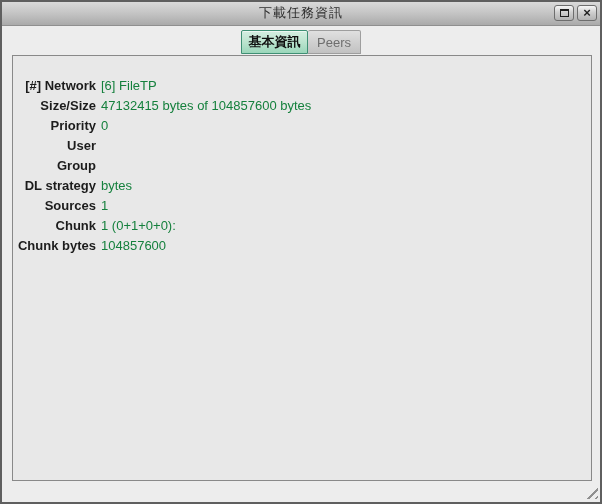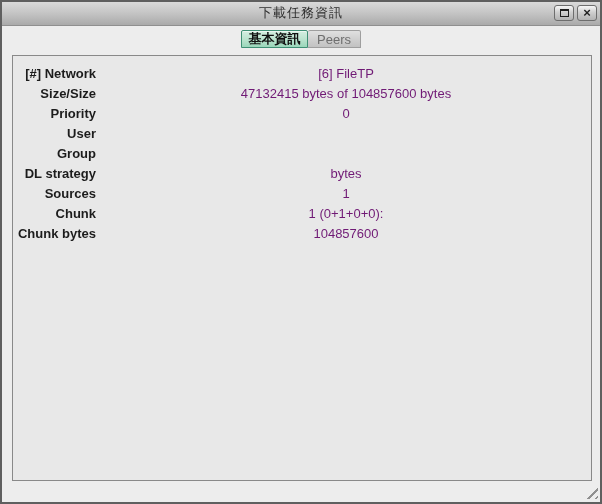--- a/index.html
+++ b/index.html
@@ -50,21 +50,21 @@
   }
   
   .body { position:relative; height:474px; background:#ededed; }
   
   .tabbar {
     position:absolute; top:4px; left:0; right:0;
     display:flex; justify-content:center;
     z-index:2;
   }
   .tab {
-    height:18px;
+    height:24px;
     display:flex; align-items:center; justify-content:center;
     font-size:13px;
     border:1px solid #9e9e9e;
     border-radius:2px 2px 0 0;
     background:linear-gradient(180deg,#e0e0e0 0%,#d0d0d0 50%,#c2c2c2 100%);
     color:#6e6e6e;
     cursor:default;
   }
   .tab.active {
     width:67px;
@@ -73,32 +73,32 @@
     box-shadow:inset 0 1px 0 rgba(255,255,255,0.55);
     color:#101010; font-weight:bold;
   }
   .tab.inactive { width:53px; border-left:none; }
   
   .panel {
     position:absolute;
     left:10px; right:8px; top:29px; bottom:19px;
     border:1px solid #898989;
     background:#e8e8e8;
-    padding-top:8px;
+    padding-top:20px;
     z-index:1;
   }
   .row {
     display:grid;
     grid-template-columns:83px auto;
     column-gap:5px;
     line-height:20px;
     font-size:13px;
   }
   .lbl { text-align:right; font-weight:bold; color:#1c1c1c; white-space:nowrap; }
-  .val { color:#701a75; white-space:nowrap;text-align:center; }
+  .val { color:#15803d; white-space:nowrap; }
   
   .resize-grip {
     position:absolute; right:2px; bottom:1px;
     width:14px; height:14px;
     background:repeating-linear-gradient(135deg,
       transparent 0 2px, #909090 2px 3.5px, transparent 3.5px 5px);
     clip-path:polygon(100% 0, 100% 100%, 0 100%);
   }
 </style>
 </head>

